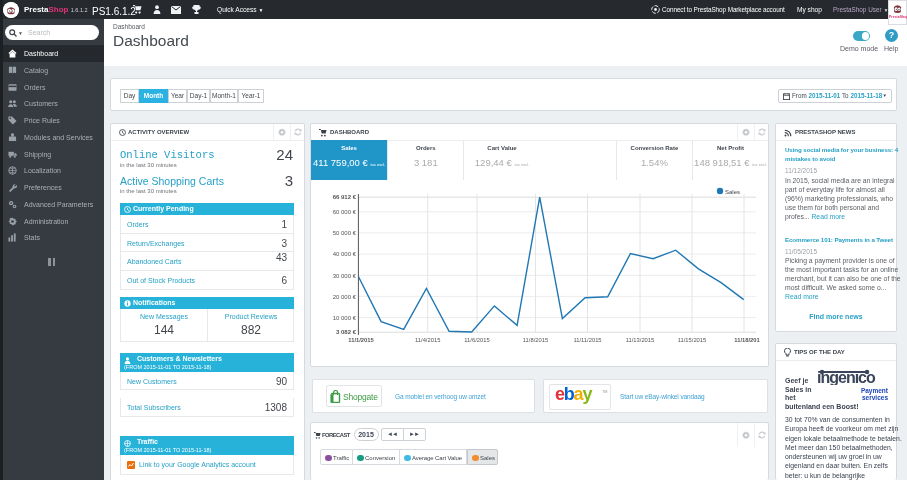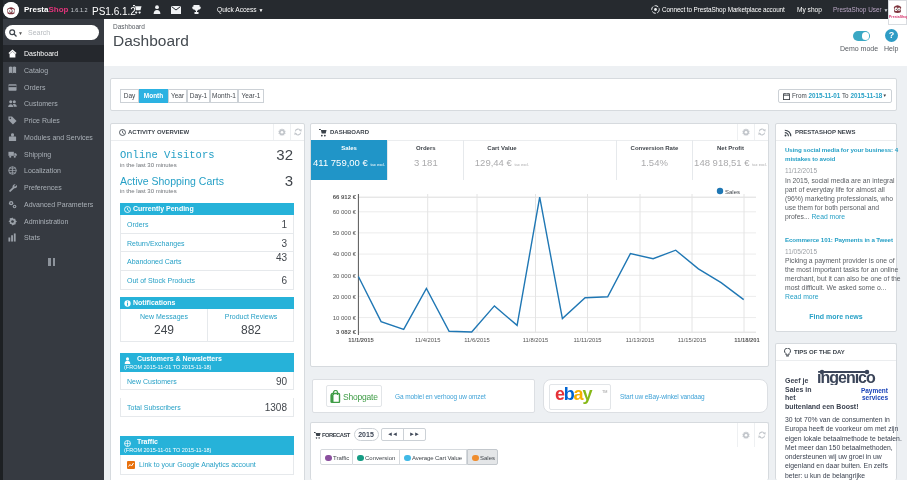--- a/index.html
+++ b/index.html
@@ -233,21 +233,21 @@
           </svg>
         <svg style="position:absolute;left:19.5px;top:50%;margin-top:-4px;" width="8" height="8" viewBox="0 0 10 10" fill="none">
             <path d="M1.6 4.2 A3.6 3.6 0 0 1 8.2 3.1" stroke="#c3c7cc" stroke-width="1.3"></path>
             <path d="M9.6 1.2 L9.2 4.6 6.2 3z" fill="#c3c7cc"></path>
             <path d="M8.4 5.8 A3.6 3.6 0 0 1 1.8 6.9" stroke="#c3c7cc" stroke-width="1.3"></path>
             <path d="M0.4 8.8 L0.8 5.4 3.8 7z" fill="#c3c7cc"></path>
           </svg>
       </div>
     </div>
     <div class="abs teal" style="left:9px;top:25px;font-size:10.5px;font-family:Liberation Mono, monospace;">Online Visitors</div>
-    <div class="abs" style="right:11px;top:22px;font-size:15px;color:#41464c;">32</div>
+    <div class="abs" style="right:11px;top:22px;font-size:15px;color:#41464c;">24</div>
     <div class="abs" style="left:9px;top:38px;font-size:6px;color:#6e7277;">in the last 30 minutes</div>
     <div class="abs teal" style="left:9px;top:51px;font-size:10.5px;">Active Shopping Carts</div>
     <div class="abs" style="right:11px;top:48px;font-size:15px;color:#41464c;">3</div>
     <div class="abs" style="left:9px;top:64px;font-size:6px;color:#6e7277;">in the last 30 minutes</div>
     <div class="abs bluebar" style="left:9px;top:79px;width:174px;height:12px;line-height:12px;">
       <svg style="position:absolute;left:4px;top:2.5px;" width="7" height="7" viewBox="0 0 8 8">
           <circle cx="4" cy="4" r="3.4" fill="none" stroke="#fff" stroke-width="1"></circle>
           <path d="M4 2v2.2l1.6 1" stroke="#fff" stroke-width="0.9" fill="none"></path>
         </svg>
       <span style="margin-left:13px;">Currently Pending</span>
@@ -274,21 +274,21 @@
       <svg style="position:absolute;left:4px;top:2.5px;" width="7" height="7" viewBox="0 0 8 8">
           <circle cx="4" cy="4" r="3.6" fill="#fff"></circle>
           <rect x="3.4" y="1.6" width="1.2" height="1.2" fill="#26b2d9"></rect>
           <rect x="3.4" y="3.4" width="1.2" height="3" fill="#26b2d9"></rect>
         </svg>
       <span style="margin-left:13px;">Notifications</span>
     </div>
     <div class="abs" style="left:9px;top:185px;width:174px;height:33px;border:1px solid #e6e9ec;border-top:none;">
       <div style="position:absolute;left:0;top:0;width:87px;height:33px;border-right:1px solid #e6e9ec;">
         <div class="teal" style="text-align:center;font-size:7px;margin-top:4px;">New Messages</div>
-        <div style="text-align:center;font-size:12px;color:#41464c;margin-top:3px;">249</div>
+        <div style="text-align:center;font-size:12px;color:#41464c;margin-top:3px;">144</div>
       </div>
       <div style="position:absolute;left:87px;top:0;width:86px;height:33px;">
         <div class="teal" style="text-align:center;font-size:7px;margin-top:4px;">Product Reviews</div>
         <div style="text-align:center;font-size:12px;color:#41464c;margin-top:3px;">882</div>
       </div>
     </div>
     <div class="abs bluebar" style="left:9px;top:229px;width:174px;height:19px;">
       <svg style="position:absolute;left:4px;top:4px;" width="7" height="7" viewBox="0 0 8 8" fill="#fff">
           <circle cx="4" cy="2.2" r="1.8"></circle>
           <path d="M0.8 8c0-2.4 1.3-3.6 3.2-3.6S7.2 5.6 7.2 8z"></path>
@@ -418,21 +418,21 @@
     <div class="abs" style="left:13px;top:5px;width:56px;height:22px;border:1px solid #e2e5e8;border-radius:2px;">
       <svg style="position:absolute;left:3px;top:4px;" width="11" height="13" viewBox="0 0 11 13">
           <rect x="1.5" y="3.5" width="8" height="9" rx="1" fill="none" stroke="#3f9c46" stroke-width="1.4"></rect>
           <path d="M3.5 5V2.5a2 2 0 0 1 4 0V5" fill="none" stroke="#3f9c46" stroke-width="1.2"></path>
           <rect x="0.5" y="4.5" width="3" height="8" fill="#3f9c46"></rect>
         </svg>
       <span style="position:absolute;left:16px;top:6px;font-size:8.5px;color:#3f9c46;letter-spacing:-0.2px;">Shopgate</span>
     </div>
     <span class="abs" style="left:82px;top:13px;font-size:6.5px;color:#41a3d7;letter-spacing:-0.1px;">Ga mobiel en verhoog uw omzet</span>
   </div>
-  <div class="abs" style="left:543px;top:379px;width:225px;height:34px;background:#fff;border:1px solid #dcdfe3;border-radius:8px;">
+  <div class="abs" style="left:543px;top:379px;width:225px;height:34px;background:#fff;border:1px solid #dcdfe3;border-radius:2px;">
     <div class="abs" style="left:5px;top:4px;width:62px;height:26px;border:1px solid #e2e5e8;border-radius:2px;background:#fff;">
       <span style="position:absolute;left:5px;top:-1px;font-size:18px;font-weight:bold;letter-spacing:-1.2px;"><span style="color:#e53238">e</span><span style="color:#0064d2">b</span><span style="color:#f5af02">a</span><span style="color:#86b817">y</span></span>
       <span style="position:absolute;left:52px;top:5px;font-size:3.8px;color:#999;">TM</span>
     </div>
     <span class="abs" style="left:76px;top:13px;font-size:6.5px;color:#41a3d7;letter-spacing:-0.1px;">Start uw eBay-winkel vandaag</span>
   </div>
 
   <div class="panel" style="left:310px;top:422px;width:459px;height:58px;border-bottom:none;">
     <div class="phead" style="height:24px;border-bottom:none;">
       <svg style="position:absolute;left:3px;top:8.5px;" width="7" height="7" viewBox="0 0 9 9" fill="#3c434b">

